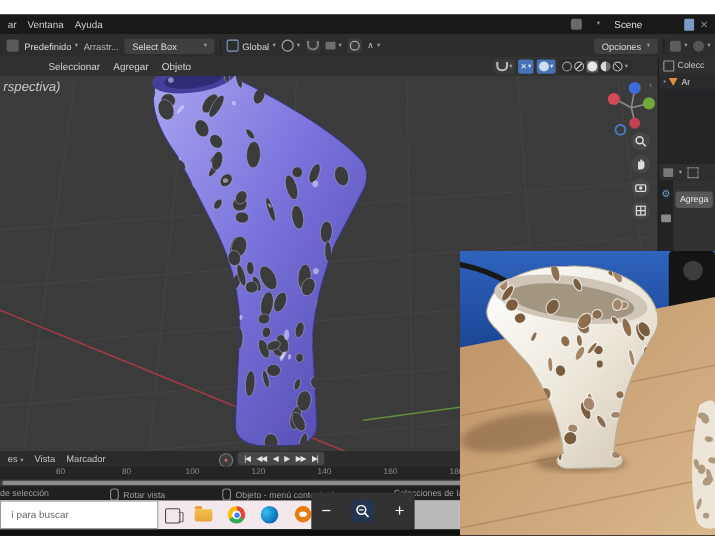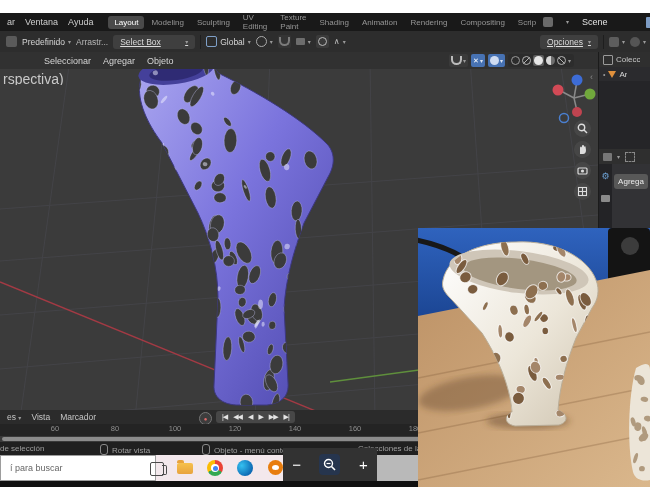--- a/index.html
+++ b/index.html
@@ -10,51 +10,51 @@
   .nowrap{white-space:nowrap;overflow:hidden;}
   .caret{font-size:6px;color:#9a9a9a;line-height:1;}
   
   .menubar{left:0;top:13px;width:650px;height:18px;background:#191919;display:flex;align-items:center;}
   .mb-menu{color:#cdcdcd;font-size:9px;padding:0 5px;cursor:default;}
   .tab{padding:2px 6px;border-radius:3px;color:#969696;font-size:8px;margin-right:1px;}
   .tab.active{background:#4a4a4a;color:#fff;}
   
   .toolbar{left:0;top:31px;width:650px;height:21px;background:#2d2d2d;display:flex;align-items:center;gap:5px;padding-left:6px;box-sizing:border-box;}
   .chip{display:flex;align-items:center;gap:3px;color:#d6d6d6;font-size:8.5px;}
-  .field{background:#3f3f3f;border-radius:3px;padding:2px 7px;display:flex;align-items:center;gap:5px;color:#dcdcdc;font-size:8.5px;text-decoration:underline;}
+  .field{background:#3f3f3f;border-radius:3px;padding:2px 7px;display:flex;align-items:center;gap:5px;color:#dcdcdc;font-size:8.5px;}
   .vdiv{width:1px;height:14px;background:#1e1e1e;}
   .icbox{width:13px;height:13px;border-radius:2px;background:#3a3a3a;display:flex;align-items:center;justify-content:center;}
   
   .vp{left:0;top:52px;width:598px;height:358px;background:#3b3b3b;overflow:hidden;}
   .vp-header{position:absolute;left:0;top:0;width:598px;height:17px;background:#313131;display:flex;align-items:center;padding-left:36px;}
   .vp-menu{color:#d5d5d5;font-size:9px;padding:1px 6px;}
   .hbtn{height:13px;border-radius:2px;background:#3a3a3a;display:flex;align-items:center;padding:0 2px;gap:1px;}
   .hbtn.blue{background:#4772b3;}
   .sph{width:9px;height:9px;border-radius:50%;box-sizing:border-box;}
   .shadegrp{background:#2c2c2c;border-radius:3px;display:flex;align-items:center;gap:2px;padding:1px 3px;height:13px;box-sizing:border-box;}
   .shadegrp .on{background:#5c5c5c;border-radius:2px;padding:1px;}
-  .ovl{color:#c9c9c9;font-size:14px;line-height:12px;}
+  .ovl{color:#c9c9c9;font-size:12px;line-height:12px;font-style:italic;}
   .navbtn{width:17px;height:17px;border-radius:50%;background:rgba(72,72,72,.9);display:flex;align-items:center;justify-content:center;margin-bottom:4px;}
   
   .rpanel{left:598px;top:52px;width:52px;height:358px;background:#28282b;border-left:1px solid #1b1b1b;box-sizing:border-box;}
   .rp-head{height:15px;background:#2f2f2f;display:flex;align-items:center;gap:3px;padding-left:4px;color:#c8c8c8;font-size:8px;}
   
   .tl-head{left:0;top:410px;width:650px;height:14px;background:#2b2b2b;display:flex;align-items:center;}
   .tl-menu{color:#c5c5c5;font-size:8.5px;padding:0 5px;}
   .pbpill{position:absolute;left:216px;top:1px;background:#474747;border-radius:3px;display:flex;align-items:center;height:12px;padding:0 3px;}
   .pb-btn{color:#e4e4e4;font-size:7px;padding:0 3px;letter-spacing:-1px;}
   .ruler{left:0;top:424px;width:650px;height:12px;background:#242424;color:#8e8e8e;font-size:7.5px;}
   .tick{display:inline-block;width:60px;text-align:center;}
   .scroll{left:0;top:436px;width:650px;height:6px;background:#3a3a3a;}
   
   .status{left:0;top:442px;width:650px;height:13px;background:#202020;color:#9f9f9f;font-size:8px;}
   .mouseic{display:inline-block;width:6px;height:9px;border:1px solid #8a8a8a;border-radius:3px;margin:0 4px -2px 0;}
   
   .taskbar{left:0;top:455px;width:650px;height:26px;background:#f3e8ec;}
-  .search{position:absolute;left:0;top:0;width:156px;height:26px;background:#fff;border:1px solid #9d9d9d;box-sizing:border-box;font-size:9px;color:#555;padding-left:9px;font-family:"Liberation Sans",sans-serif;}
+  .search{position:absolute;left:0;top:0;width:144px;height:26px;background:#fff;border:1px solid #9d9d9d;box-sizing:border-box;font-size:9px;color:#555;padding-left:9px;font-family:"Liberation Sans",sans-serif;}
   .search::placeholder{color:#666;}
   .tico{position:absolute;top:5px;}
   .chrome{width:16px;height:16px;border-radius:50%;background:conic-gradient(#ea4335 0 120deg,#34a853 120deg 240deg,#fbbc05 240deg 360deg);position:relative;}
   .chrome .in1{position:absolute;left:4px;top:4px;width:8px;height:8px;border-radius:50%;background:#fff;}
   .chrome .in2{position:absolute;left:5.5px;top:5.5px;width:5px;height:5px;border-radius:50%;background:#4285f4;}
   .edge{width:16px;height:16px;border-radius:50%;background:radial-gradient(circle at 30% 35%,#35c1f1,#0b67b2 75%);}
   .folder{width:16px;height:11px;background:linear-gradient(#f6c14e,#e8a33d);border-radius:2px;position:relative;margin-top:3px;}
   .folder:before{content:"";position:absolute;left:0;top:-3px;width:7px;height:3px;background:#e8a33d;border-radius:2px 2px 0 0;}
   .taskview{width:12px;height:12px;border:1.5px solid #4a4a4a;border-radius:2px;position:relative;}
   .taskview:before{content:"";position:absolute;right:-4px;top:2px;width:4px;height:8px;border:1.5px solid #4a4a4a;border-left:none;border-radius:0 2px 2px 0;}
@@ -71,32 +71,20 @@
 
 <div class="screen">
 
   <div class="abs" style="left:0;top:0;width:650px;height:13px;background:#fff;border-bottom:1px solid #b5b5b5;"></div>
 
   <div class="abs menubar">
     <span class="row" style="margin-left:2px;">
         <span class="mb-menu">ar</span>
         <span class="mb-menu">Ventana</span>
         <span class="mb-menu">Ayuda</span>
-      </span>
-    <span class="row" style="margin-left:10px;">
-        <span class="tab active">Layout</span>
-        <span class="tab">Modeling</span>
-        <span class="tab">Sculpting</span>
-        <span class="tab">UV Editing</span>
-        <span class="tab">Texture Paint</span>
-        <span class="tab">Shading</span>
-        <span class="tab">Animation</span>
-        <span class="tab">Rendering</span>
-        <span class="tab">Compositing</span>
-        <span class="tab">Scrip</span>
       </span>
     <span class="row" style="margin-left:auto;gap:13px;">
       <span style="width:10px;height:10px;background:#6a6a6a;border-radius:2px;"></span>
       <span class="caret">▾</span>
       <span style="color:#e3e3e3;font-size:9px;min-width:58px;">Scene</span>
     </span>
     <span class="row" style="gap:5px;margin:0 6px;">
       <span style="width:9px;height:11px;background:#7d9cc4;border-radius:1px;"></span>
       <span style="color:#8d8d8d;font-size:9px;">✕</span>
 

